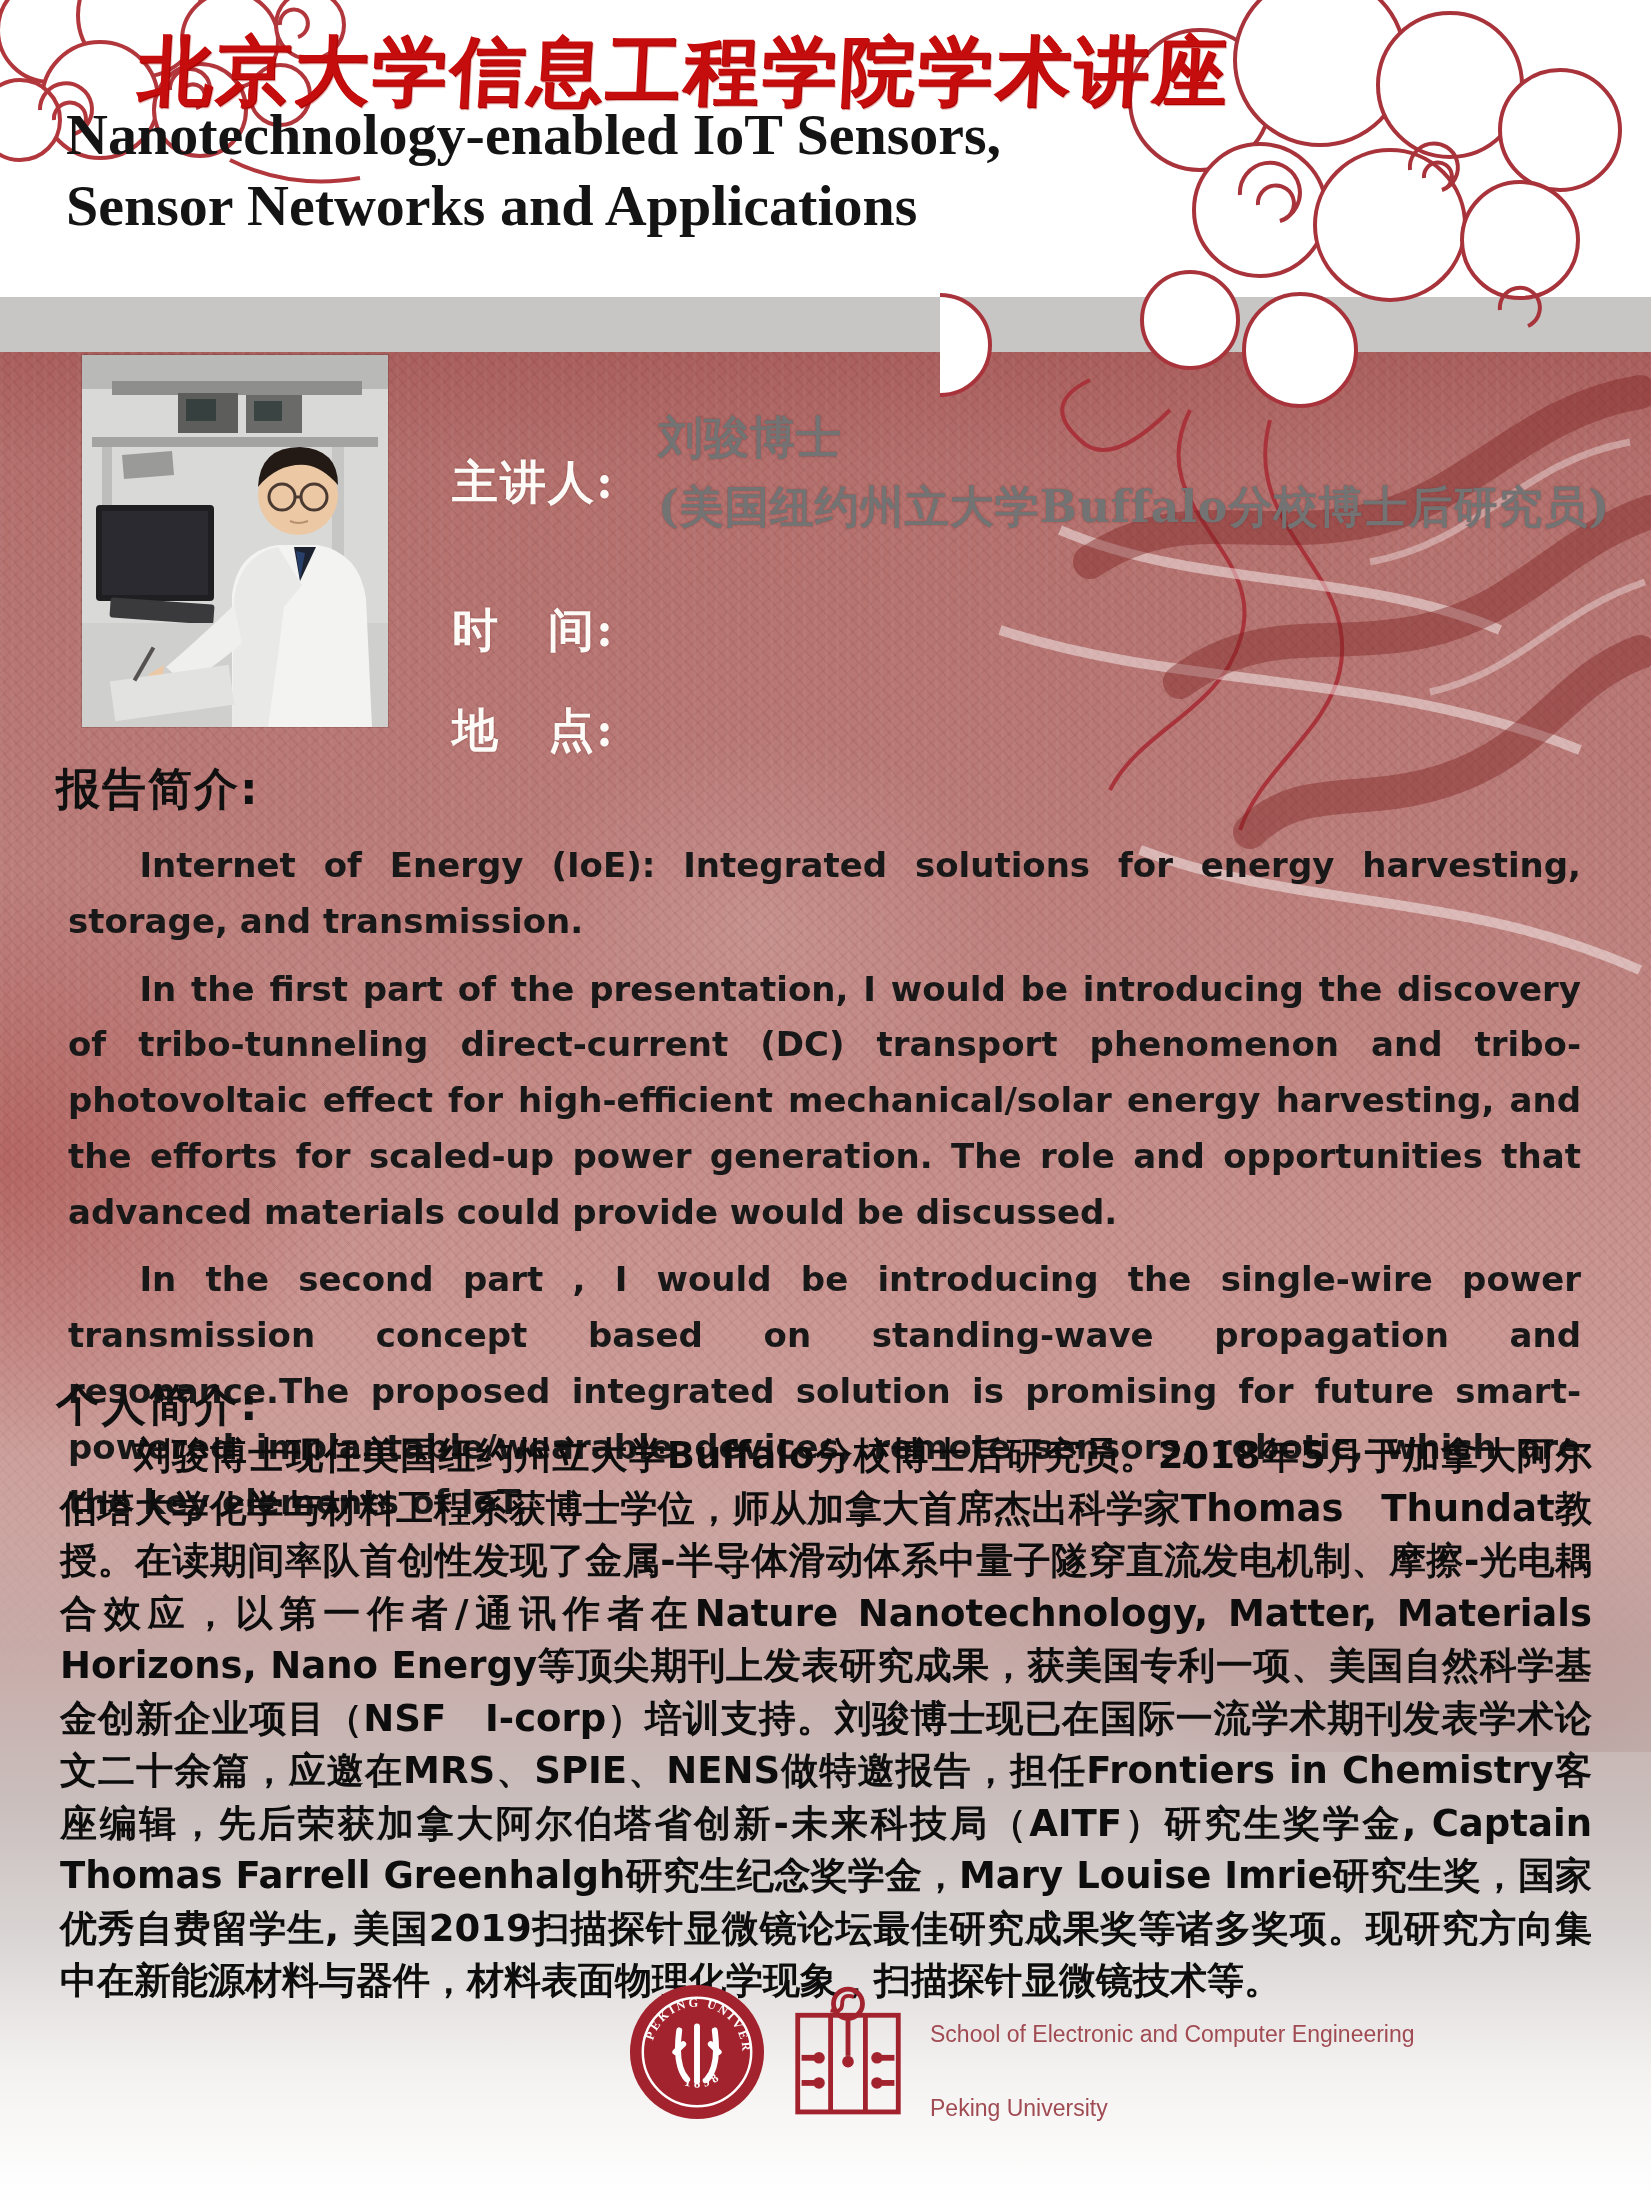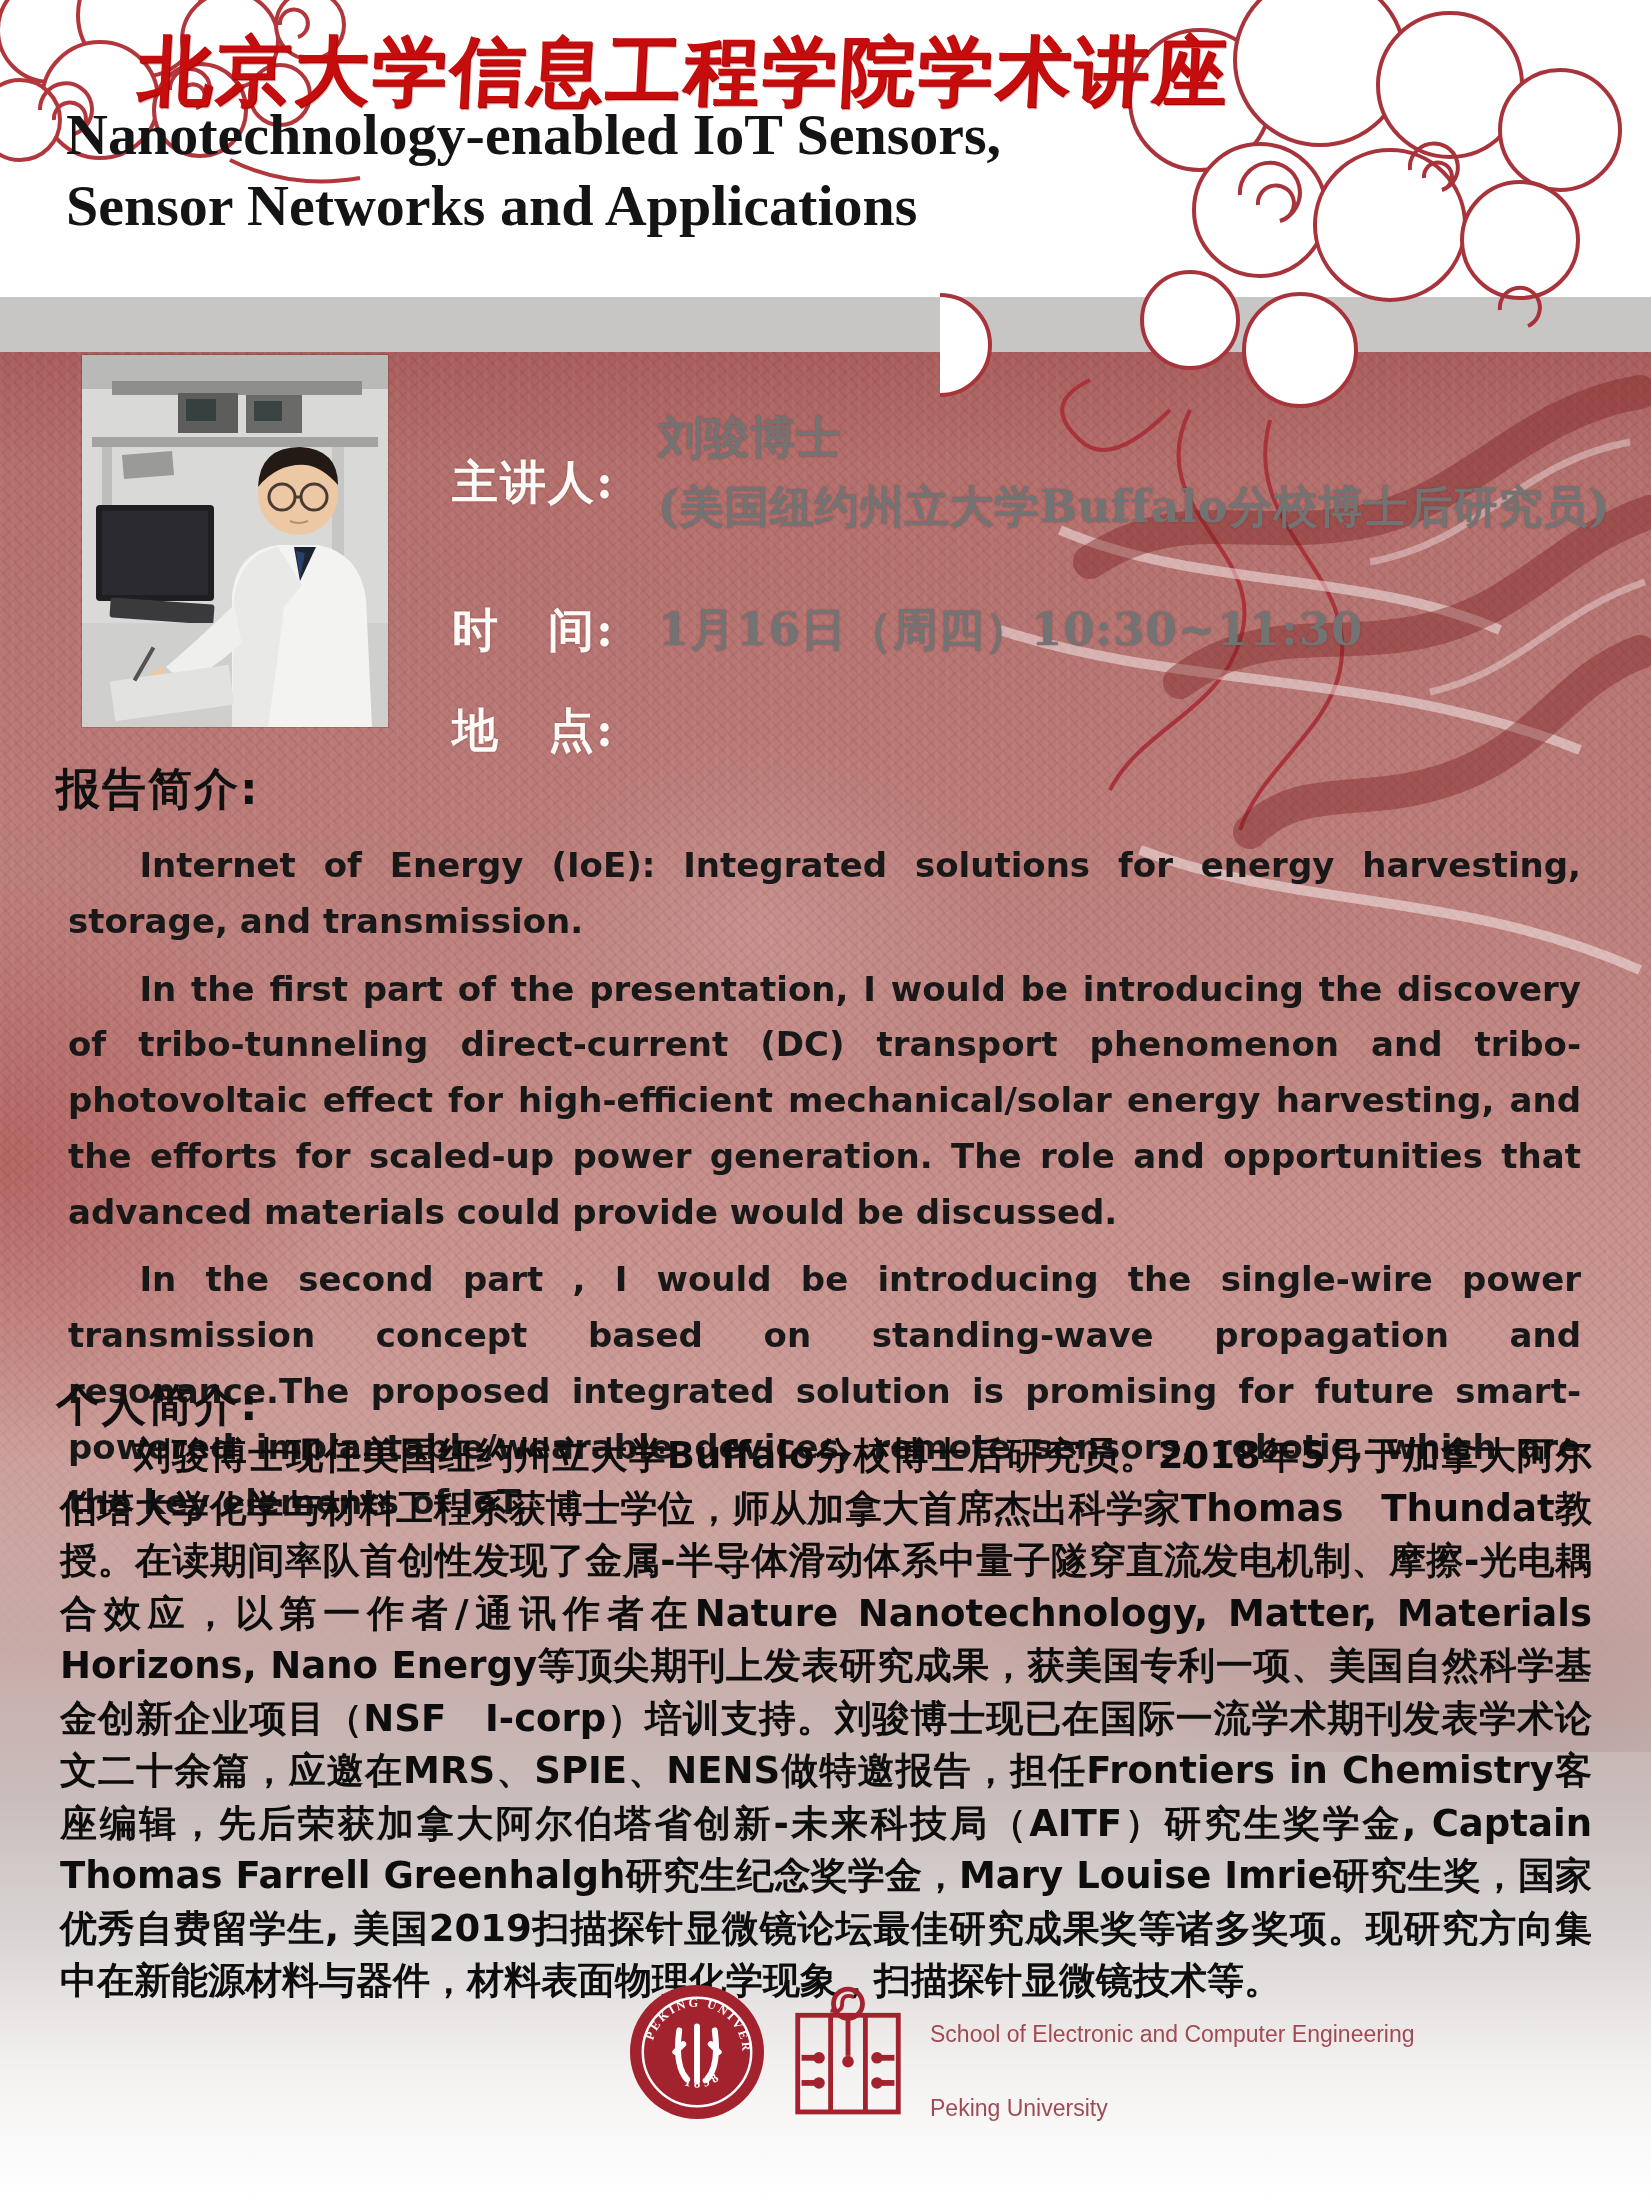--- a/index.html
+++ b/index.html
@@ -206,21 +206,20 @@
     <path d="M82,310 L66,320 L80,330 Z" fill="#ecc9a4"></path>
     <rect x="30" y="318" width="120" height="40" fill="#e2e2e0" transform="rotate(-8 90 338)"></rect>
     <rect x="60" y="290" width="4" height="38" fill="#55514e" transform="rotate(30 62 309)"></rect>
   </svg>
 
   <div class="info-label" style="top:452px;">主讲人:</div>
   <div class="info-value" style="top:408px;">刘骏博士</div>
   <div class="info-value" style="top:478px;font-size:44px;">(美国纽约州立大学Buffalo分校博士后研究员)</div>
 
   <div class="info-label" style="top:600px;">时　间:</div>
-  <div class="info-value" style="top:600px;">1月16日（周四）10:30~11:30</div>
 
   <div class="info-label" style="top:700px;">地　点:</div>
 
   <div class="sec-heading" style="top:760px;">报告简介:</div>
   <div class="abstract-body">
     <p>Internet of Energy (IoE): Integrated solutions for energy harvesting, storage, and transmission.</p>
     <p>In the first part of the presentation, I would be introducing the discovery of tribo-tunneling direct-current (DC) transport phenomenon and tribo-photovoltaic effect for high-efficient mechanical/solar energy harvesting, and the efforts for scaled-up power generation. The role and opportunities that advanced materials could provide would be discussed.</p>
     <p>In the second part , I would be introducing the single-wire power transmission concept based on standing-wave propagation and resonance.The proposed integrated solution is promising for future smart-powered implantable/wearable devices, remote sensors, robotic, which are the key elements of IoT.</p>
   </div>
 

